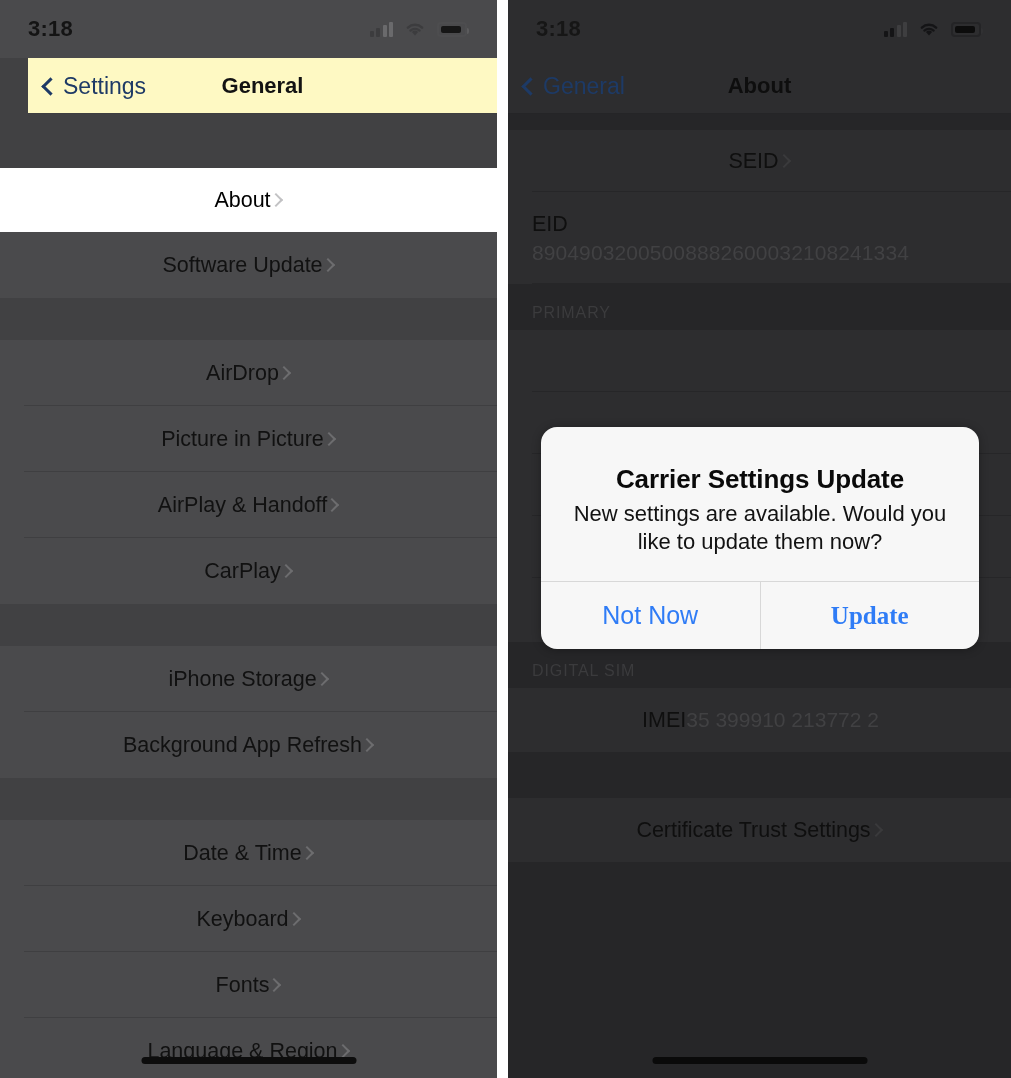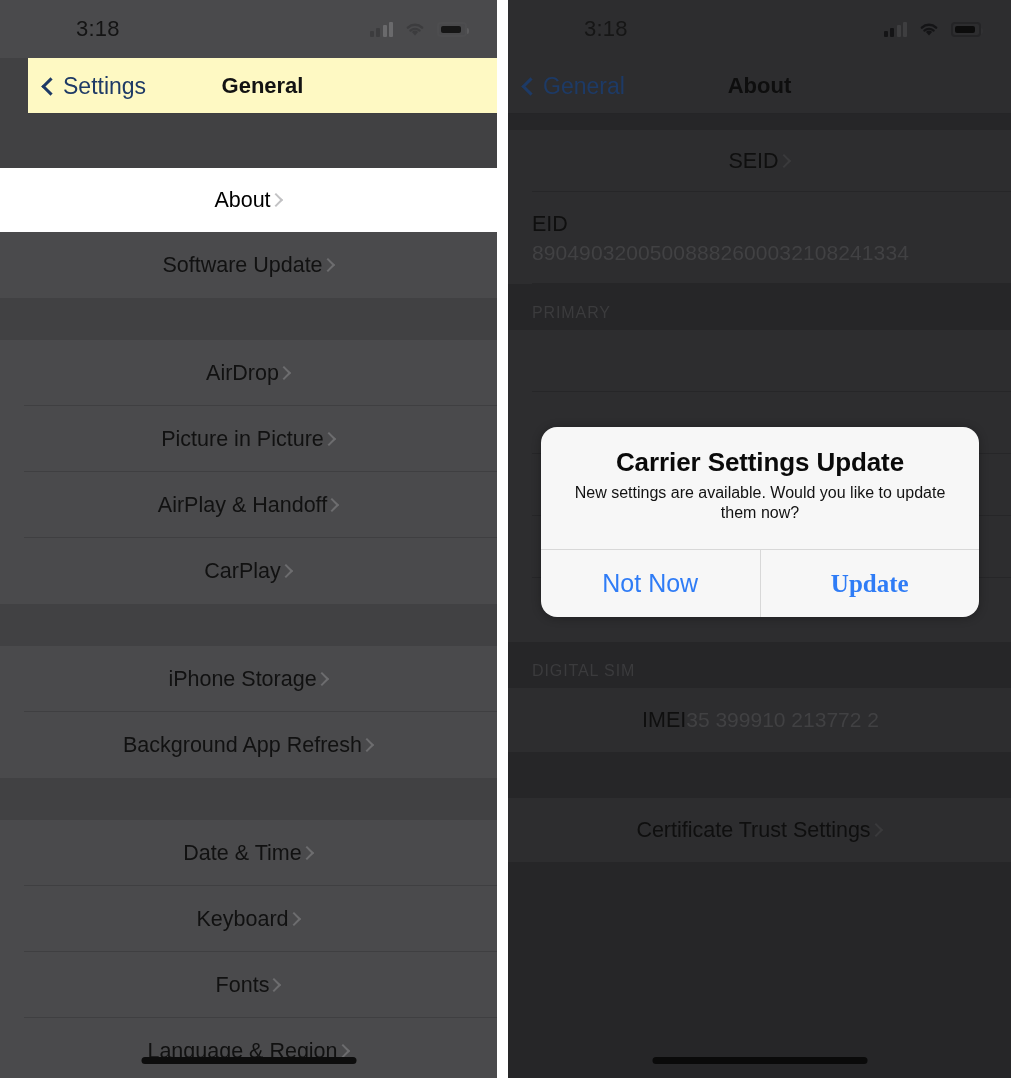--- a/index.html
+++ b/index.html
@@ -35,23 +35,22 @@
   .status-bar {
     position: relative;
     height: 58px;
     display: flex;
     align-items: center;
     justify-content: space-between;
     padding: 0 30px 0 28px;
   }
   .status-time {
     font-size: 22px;
-    font-weight: normal;
+    font-weight: bold;
     letter-spacing: 0.2px;
-    margin-left: 48px;
   }
   .status-right {
     display: flex;
     align-items: center;
     gap: 10px;
   }
 
   
   .signal-bars { display: flex; align-items: flex-end; gap: 2.5px; height: 16px; }
   .signal-bars i { display: block; width: 4px; border-radius: 1px; }
@@ -225,32 +224,32 @@
     left: 33px;
     top: 427px;
     width: 438px;
     background: #f7f7f7;
     border-radius: 16px;
     overflow: hidden;
     pointer-events: auto;
     box-shadow: 0 1px 10px rgba(0,0,0,0.30);
   }
   .alert-body {
-    padding: 20px 24px 26px 24px;
+    padding: 37px 24px 26px 24px;
     text-align: center;
   }
   .alert-title {
     font-size: 26px;
     font-weight: bold;
     color: #0a0a0a;
     letter-spacing: -0.1px;
     margin-bottom: 5px;
   }
   .alert-message {
-    font-size: 16px;
+    font-size: 22px;
     line-height: 1.26;
     color: #121212;
   }
   .alert-actions {
     display: flex;
     border-top: 1px solid #d8d8d8;
     height: 68px;
   }
   .alert-btn {
     flex: 1 1 50%;

